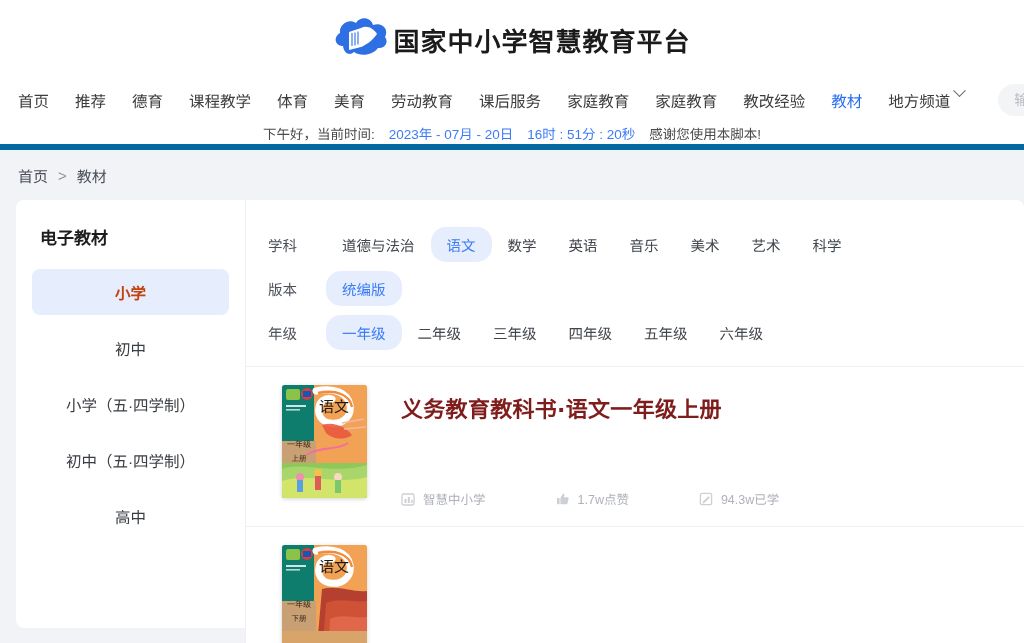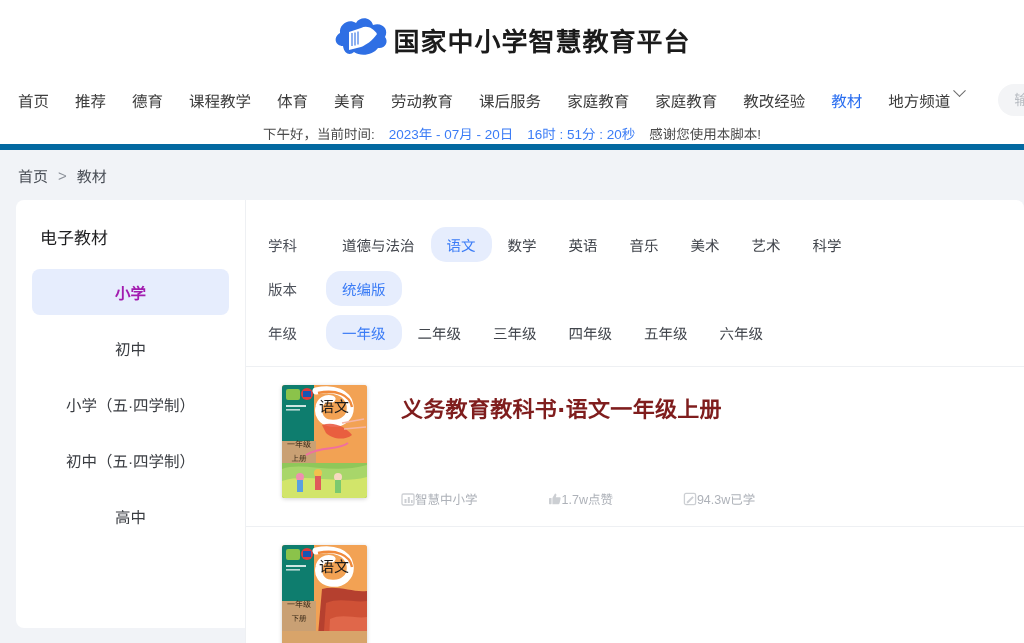--- a/index.html
+++ b/index.html
@@ -105,39 +105,39 @@
   .sidebar {
     width: 229px;
     flex: 0 0 229px;
     background: #ffffff;
     border-radius: 8px 0 0 8px;
     min-height: 428px;
     padding: 24px 16px 10px 16px;
   }
   .sidebar-title {
     font-size: 17px;
-    font-weight: 400;
+    font-weight: 700;
     color: #1d1d1f;
     margin-bottom: 20px;
     padding-left: 8px;
   }
   .sidebar-item {
     height: 46px;
     border-radius: 8px;
     display: flex;
     align-items: center;
     justify-content: center;
     font-size: 15.5px;
     color: #3a3d42;
     margin-bottom: 10px;
     cursor: pointer;
   }
   .sidebar-item.active {
     background: #e6edfd;
-    color: #a21caf;
+    color: #c2410c;
     font-weight: 700;
   }
   
   .main-panel {
     flex: 1 1 auto;
     background: #ffffff;
     border-radius: 0 8px 8px 0;
     min-height: 428px;
     padding: 22px 0 0 0;
     border-left: 1px solid #eef0f3;
@@ -192,21 +192,21 @@
     font-family: "DejaVu Sans", "Liberation Sans", sans-serif;
   }
   .book-meta {
     display: flex;
     align-items: center;
     gap: 70px;
     margin-top: 66px;
     font-size: 12.5px;
     color: #aeb2b9;
   }
-  .meta-item { display: flex; align-items: center; flex: 0 0 auto; }
+  .meta-item { display: flex; align-items: center; gap: 8px; flex: 0 0 auto; }
   .meta-icon { width: 14px; height: 14px; flex: 0 0 14px; opacity: .62; }
 </style>
 </head>
 <body>
 
 <header class="site-header">
   <div class="brand">
     <span class="brand-logo">
       <svg viewBox="0 0 58 46" width="58" height="46" aria-hidden="true">
         <path d="M10 30 C2 30 0 21 7 17 C6 8 16 2 23 7 C27 0 38 1 40 9 C50 6 56 14 52 21 C56 26 52 33 45 32 C40 39 28 41 21 36 C17 40 11 38 10 30 Z" fill="#2f6fe4"></path>

